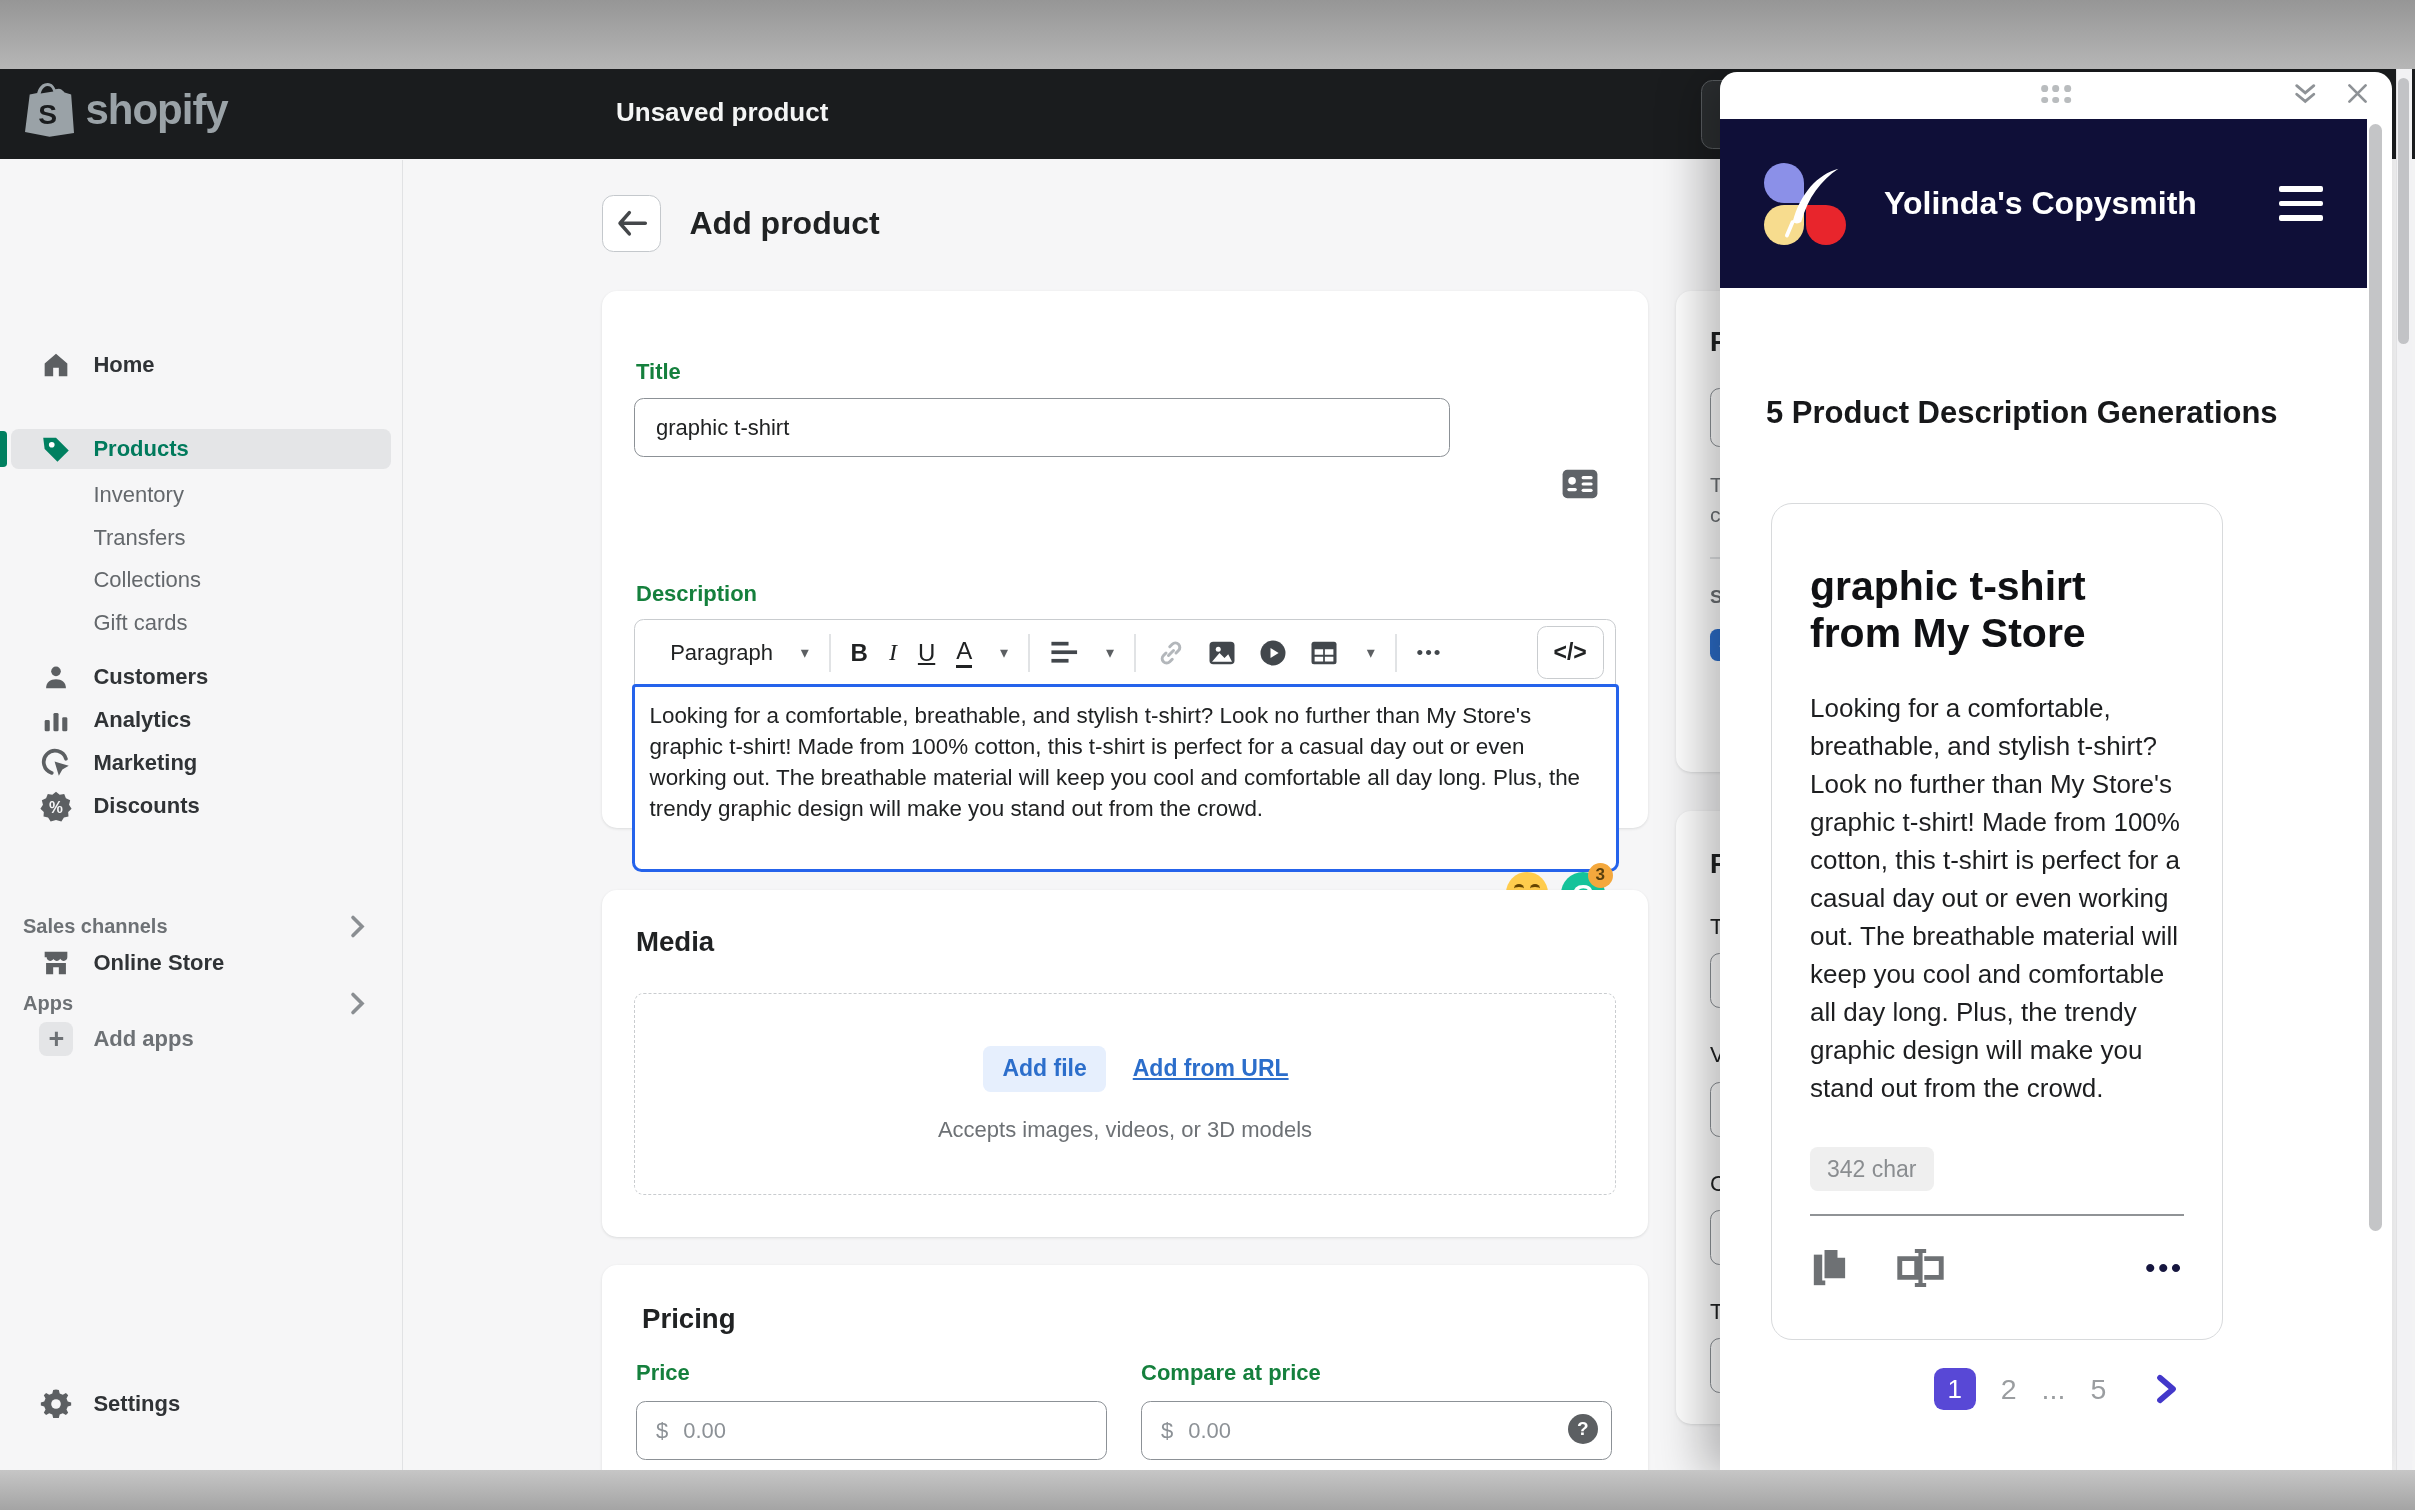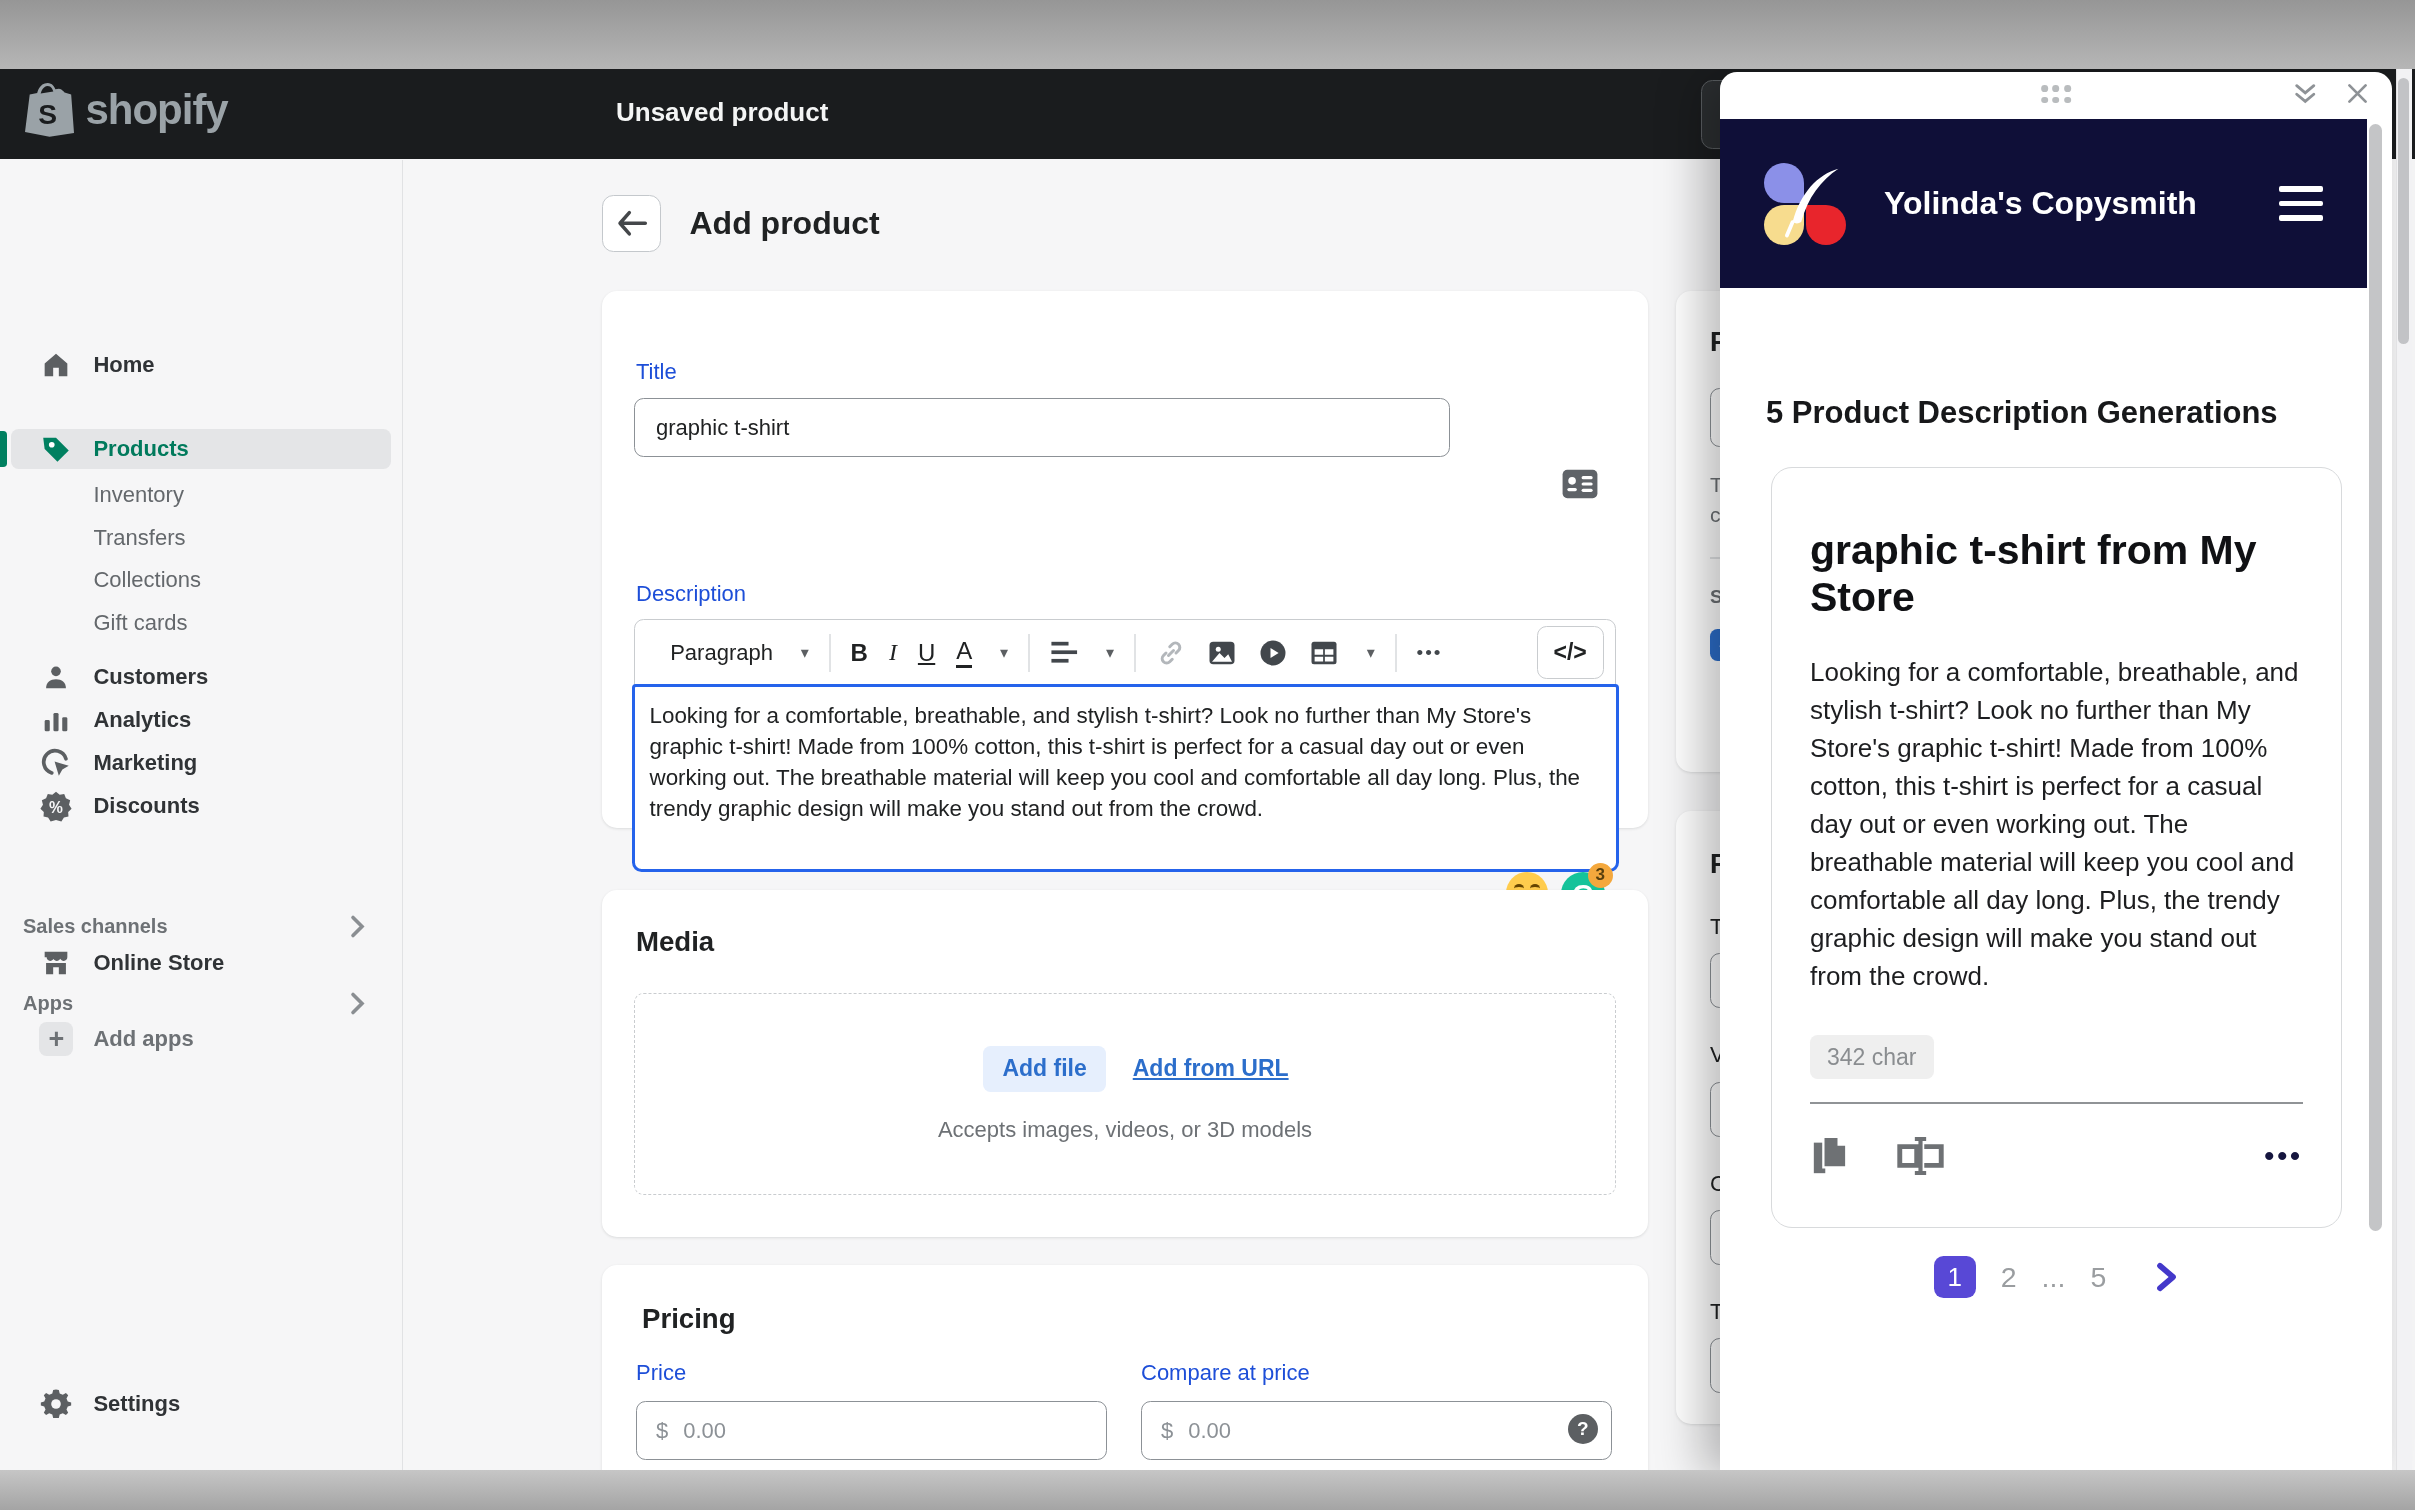--- a/index.html
+++ b/index.html
@@ -31,21 +31,21 @@
   .nav-row.muted{color:#6d7175;}
 
   
   .main-head{position:absolute;left:602px;top:35px;display:flex;align-items:center;gap:28.5px;}
   .back-btn{width:59px;height:57px;background:#fff;border:1.9px solid #c4c8cc;border-radius:11.4px;display:flex;align-items:center;justify-content:center;box-sizing:border-box;}
   .page-title{font-size:32px;font-weight:700;color:#202223;}
   .card{position:absolute;background:#fff;border-radius:15px;box-shadow:0 1px 2.9px rgba(22,29,37,.12);}
   .card1{left:602px;top:131px;width:1046px;height:537px;}
   .card2{left:602px;top:730px;width:1046px;height:347px;}
   .card3{left:602px;top:1105px;width:1046px;height:365px;}
-  .fld-label{font-size:22px;color:#1d4ed8;}
+  .fld-label{font-size:22px;color:#15803d;font-weight:bold;}
   .t-input{position:absolute;left:32px;width:816px;height:59px;border:1.9px solid #8c9196;border-radius:9.5px;background:#fff;box-sizing:border-box;font-size:22px;color:#202223;padding:0 61px 0 21px;font-family:"Liberation Sans",sans-serif;}
   .input-ico{position:absolute;right:49px;top:177px;}
 
   
   .toolbar{position:absolute;left:32px;top:328px;width:982px;height:67px;border:1.9px solid #c9cccf;border-radius:9.5px 9.5px 0 0;box-sizing:border-box;display:flex;align-items:center;padding:0 11.4px;color:#42474c;}
   .tb-sep{width:1.9px;height:38px;background:#e1e3e5;margin:0 9.5px;}
   .tb-item{display:flex;align-items:center;justify-content:center;padding:0 10.5px;font-size:24px;color:#202223;gap:22px;}
   .tb-caret{font-size:16px;color:#5c5f62;margin-left:5.7px;}
   .para{font-size:22px;color:#202223;padding-left:13.3px;}
   .code-btn{margin-left:auto;width:67px;height:53px;border:1.9px solid #c9cccf;border-radius:9.5px;display:flex;align-items:center;justify-content:center;font-size:23px;font-weight:700;color:#202223;box-sizing:border-box;background:#fff;}
@@ -91,21 +91,21 @@
   .plogo{position:relative;width:82px;height:82px;flex:0 0 auto;}
   .plogo .petal{position:absolute;width:40px;height:40px;}
   .plogo .p1{left:0;top:0;background:#8b90e8;border-radius:50% 50% 0 50%;}
   .plogo .p2{left:0;top:42px;background:#f7dc8e;border-radius:50% 0 50% 50%;}
   .plogo .p3{left:42px;top:42px;background:#e8252c;border-radius:0 50% 50% 50%;}
   .panel-title{color:#fff;font-size:32px;font-weight:700;flex:1;}
   .burger{display:flex;flex-direction:column;gap:8.6px;}
   .burger i{width:44px;height:5.7px;background:#fff;border-radius:1.9px;}
   .panel-body{position:absolute;left:0;top:216px;width:647px;bottom:0;}
   .panel-h2{margin:107px 0 0 46px;font-size:31px;font-weight:700;color:#17181a;}
-  .gen-card{position:relative;margin:36px 0 0 51px;width:571px;border:1.9px solid #d8dadc;border-radius:21px;box-sizing:border-box;padding:59px 38px 48px 38px;background:#fff;}
+  .gen-card{position:relative;margin:72px 0 0 51px;width:452px;border:1.9px solid #d8dadc;border-radius:21px;box-sizing:border-box;padding:59px 38px 48px 38px;background:#fff;}
   .gen-title{font-size:41px;line-height:47px;font-weight:700;color:#101114;}
   .gen-body{margin-top:32px;font-size:26px;line-height:38px;color:#1d1e20;}
   .char-badge{display:inline-block;margin-top:40px;background:#efefef;color:#8a8d90;font-size:23px;border-radius:7.6px;padding:8.6px 17px;}
   .gen-div{margin-top:23px;height:1.9px;background:#909396;}
   .gen-actions{margin-top:28.5px;display:flex;align-items:center;gap:44px;color:#6e7174;}
   .gen-more{margin-left:auto;color:#16163f;font-size:28.5px;font-weight:700;letter-spacing:2.9px;}
   .pager{margin-top:28.5px;width:571px;margin-left:51px;display:flex;align-items:center;justify-content:center;gap:25px;font-size:28.5px;color:#9a9da0;}
   .pg-active{width:42px;height:42px;background:#5848d6;border-radius:9.5px;color:#fff;display:flex;align-items:center;justify-content:center;font-size:26px;}
   .pg-next{margin-left:23px;color:#4338ca;font-weight:700;}
   .panel-scroll{position:absolute;right:10.5px;top:52px;width:12.4px;height:1107px;background:#c4c5c7;border-radius:6.7px;}

